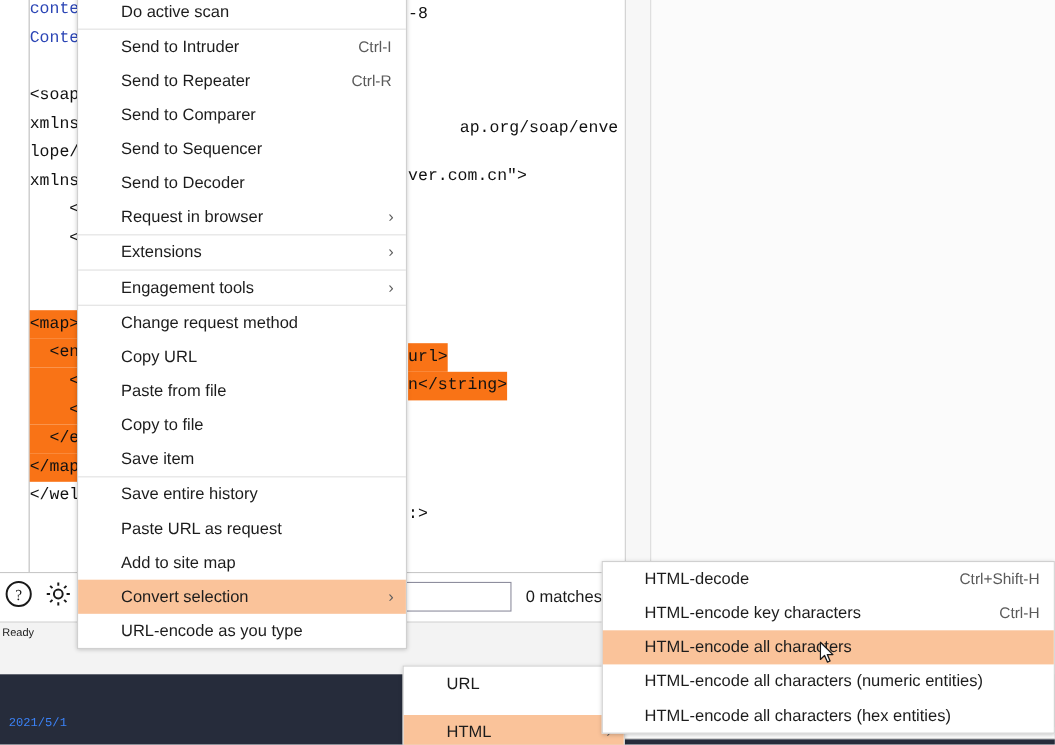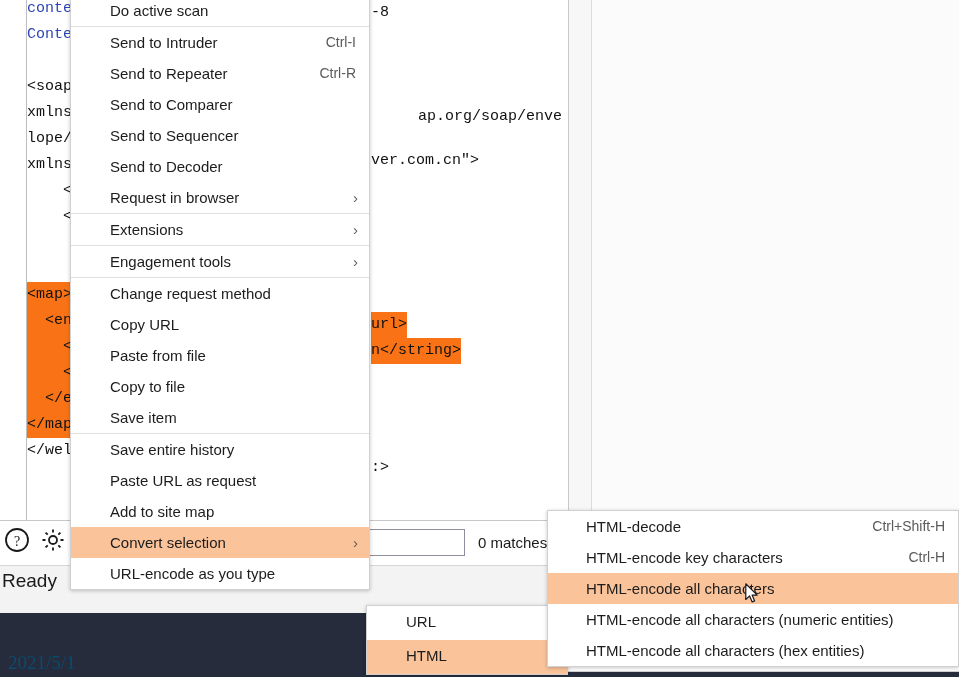--- a/index.html
+++ b/index.html
@@ -135,38 +135,38 @@
   .status-icons {
     position: absolute;
     left: 4px; top: 527px;
     display: flex;
     gap: 10px;
     align-items: center;
   }
   .status-ready {
     position: absolute;
     left: 2px; top: 570px;
-    font-size: 19px;
+    font-size: 10px;
     color: #1a1a1a;
     font-family: "Liberation Sans", sans-serif;
   }
 
   
   .taskbar {
     position: absolute;
     left: 0; top: 613px;
     width: 959px; height: 64px;
     background: #262c3b;
   }
   .taskbar-clock {
     position: absolute;
     left: 8px; top: 652px;
-    font-size: 19px;
-    color: #0c4a6e;
-    font-family: Liberation Serif, serif;
+    font-size: 11px;
+    color: #3b82f6;
+    font-family: Liberation Mono, monospace;
   }
 
   
   .bottom-white {
     position: absolute;
     left: 546px; top: 661px;
     width: 413px; height: 10px;
     background: #ffffff;
     border: 1px solid #cfcfcf;
     border-top: none;
@@ -217,21 +217,21 @@
     background: #e0e0e0;
     margin: 0;
   }
 
   
   .menu-sub1 {
     left: 366px;
     top: 605px;
     width: 202px;
   }
-  .menu-sub1 .mi { height: 34px; line-height: 31px; }
+  .menu-sub1 .mi { height: 44px; line-height: 31px; }
 
   
   .menu-sub2 {
     left: 547px;
     top: 510px;
     width: 412px;
   }
   .menu-sub2 .mi { padding-left: 38px; height: 31px; line-height: 31px; }
 
   

